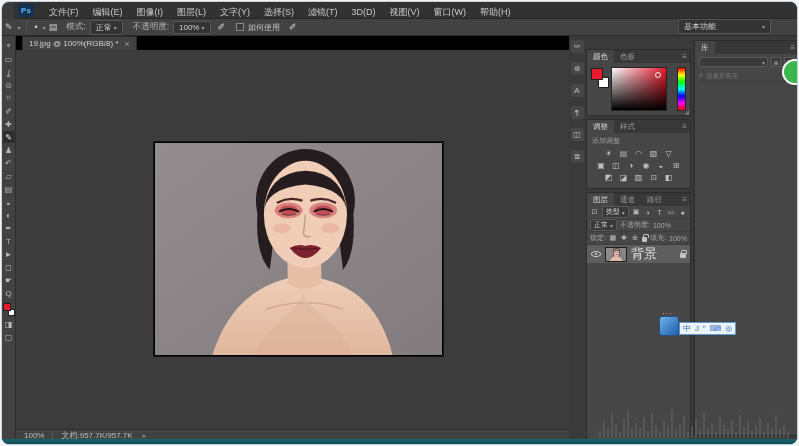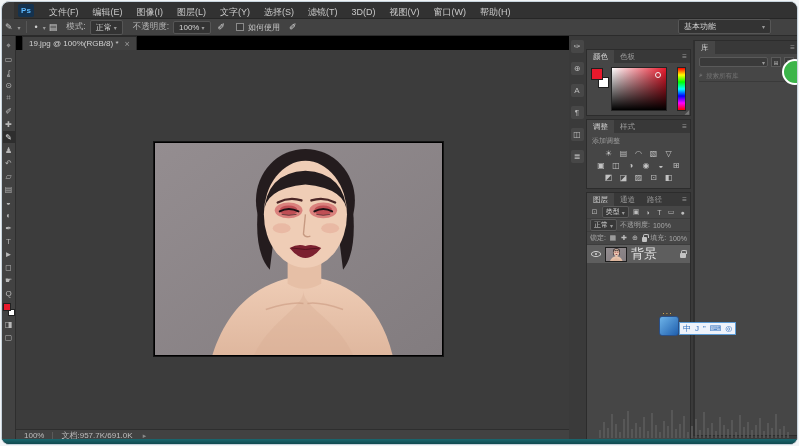--- a/index.html
+++ b/index.html
@@ -224,21 +224,21 @@
           <path d="M136,106 Q145,101 152,104 Q159,101 168,106 Q160,116 152,116 Q144,116 136,106 Z" fill="#7c2130"></path>
           <path d="M138,106 Q152,109 166,106" stroke="#55121e" stroke-width="1" fill="none"></path>
         </g>
       </svg>
     </div>
   </div>
 
   <div class="status-bar">
     <span class="status-zoom">100%</span>
     <span class="status-sep"></span>
-    <span>文档:957.7K/691.0K</span>
+    <span>文档:957.7K/957.7K</span>
     <span class="status-chev">▸</span>
   </div>
 
   <div class="right-dock">
     <div class="dock-strip" id="dock-strip">
           <span class="dock-icon">✑</span>
           <span class="dock-icon">⊕</span>
           <span class="dock-icon">A</span>
           <span class="dock-icon">¶</span>
           <span class="dock-icon">◫</span>

